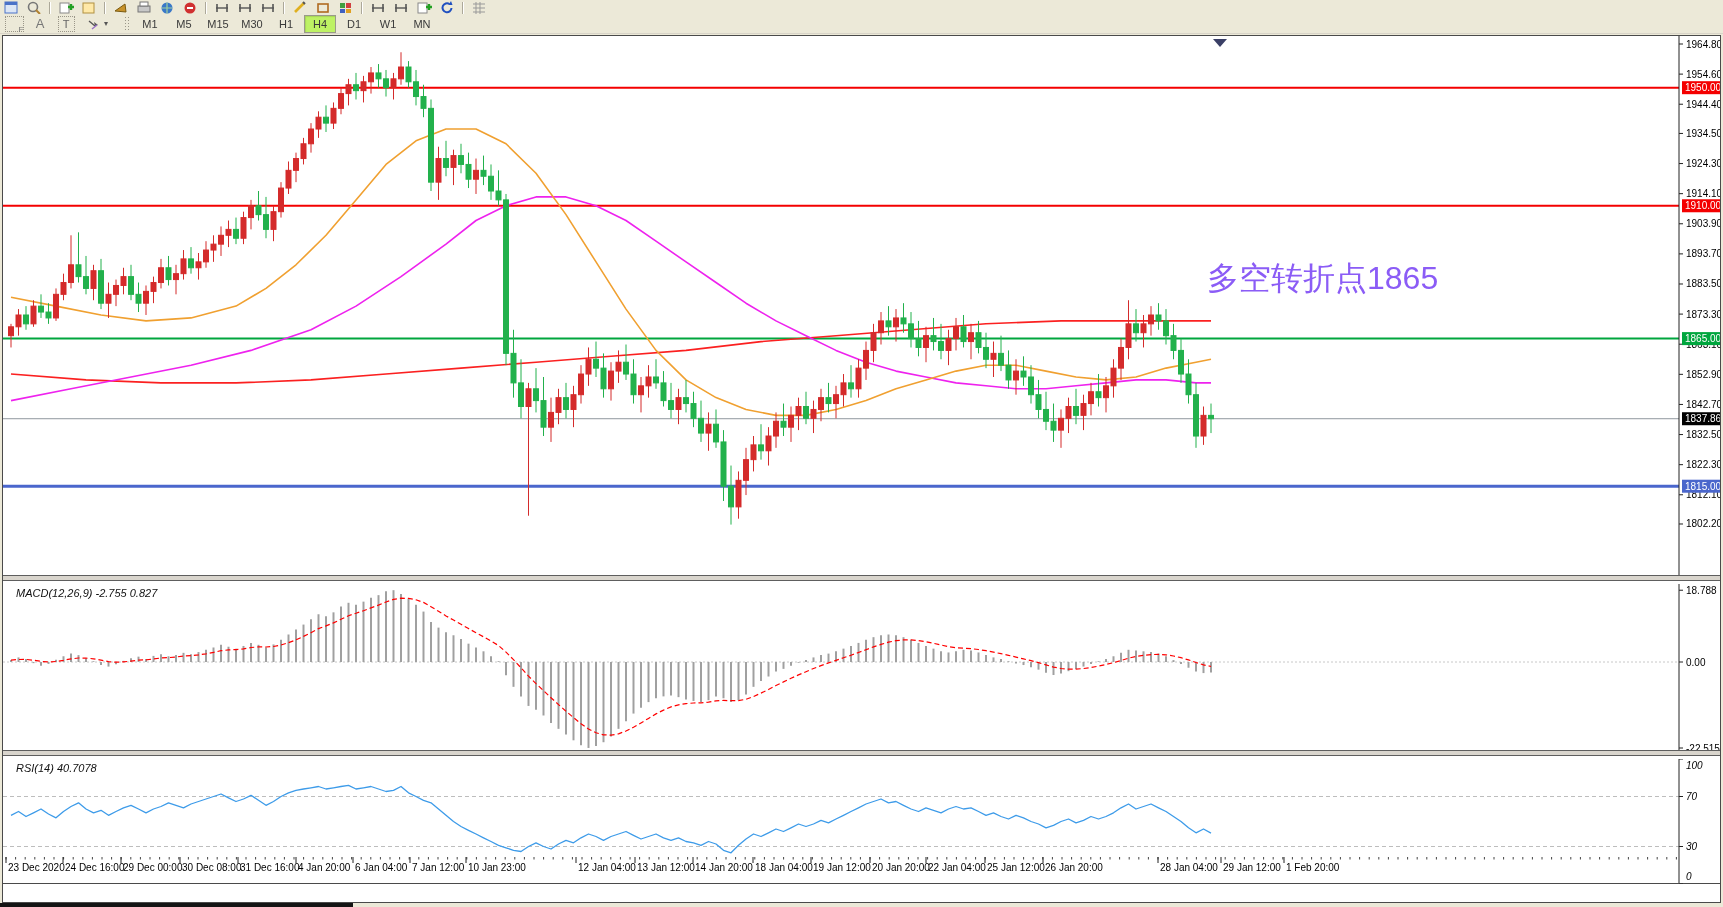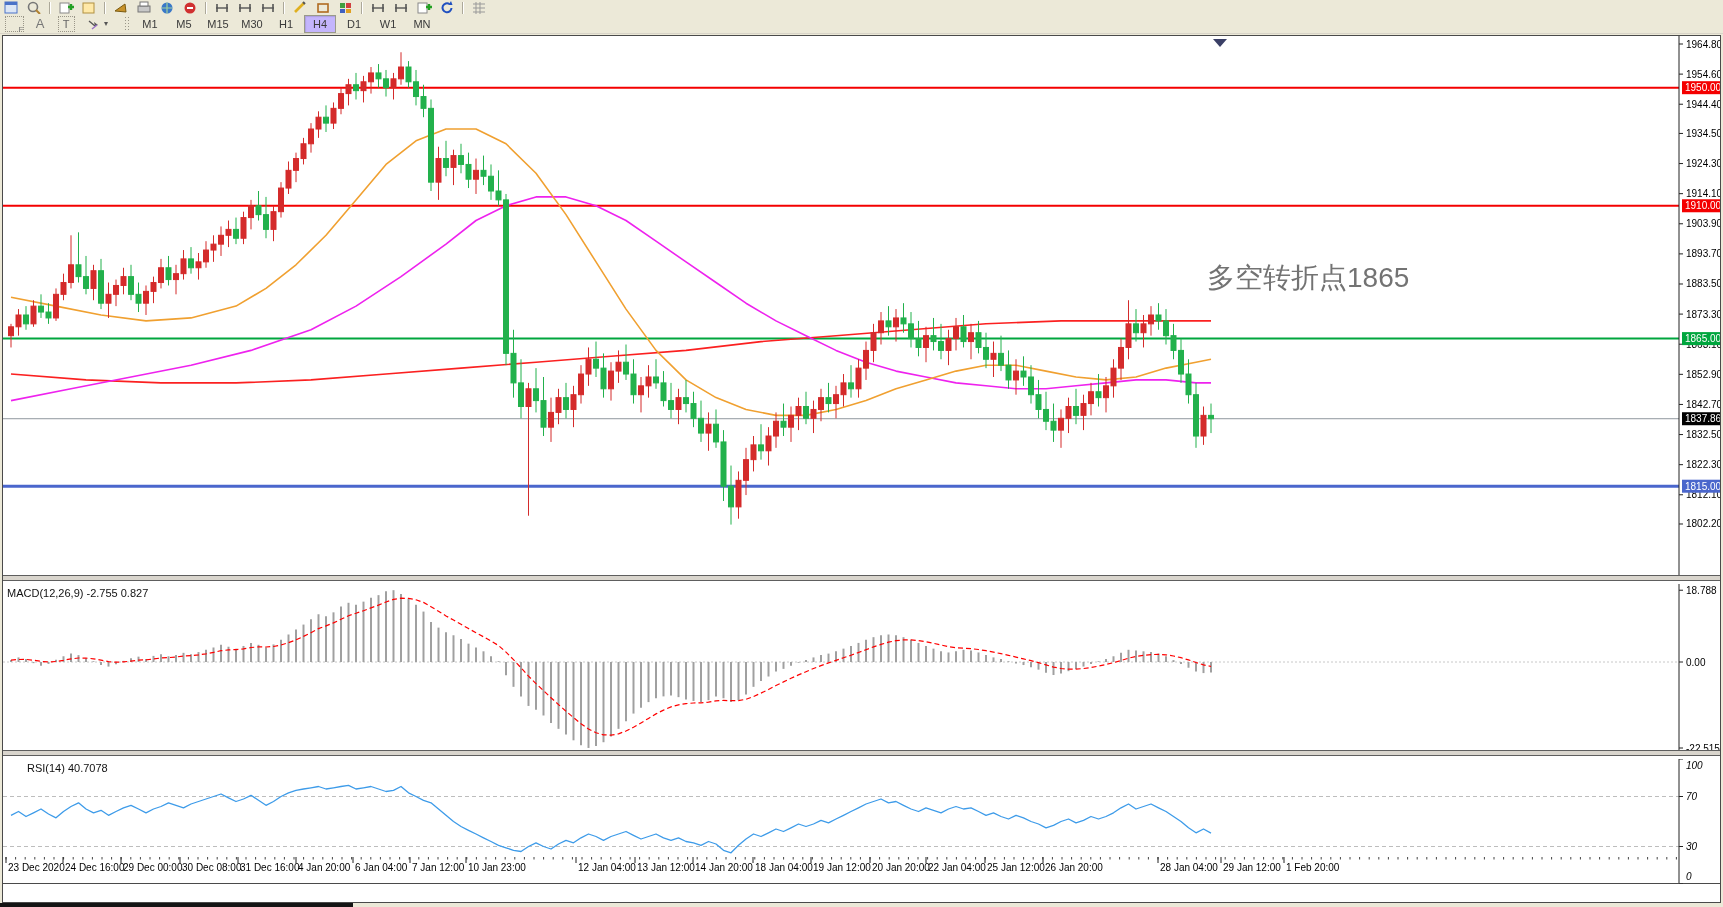--- a/index.html
+++ b/index.html
@@ -13,43 +13,43 @@
        display:flex;align-items:flex-end;gap:7px;padding-left:3px;background:#ece9d8;}
   .icon1{width:16px;height:17px;margin-bottom:-2px;flex:0 0 auto;}
   .sep1{width:1px;height:12px;background:#aca899;border-right:1px solid #fff;margin-bottom:0;flex:0 0 auto;}
   .tb2{position:absolute;left:0;top:14px;width:1723px;height:19px;background:#ece9d8;
        border-bottom:1px solid #d8d4c8;display:flex;align-items:center;font-size:11px;color:#444;}
   .tb2 .tool{width:24px;height:17px;display:flex;align-items:center;justify-content:center;margin-left:2px;}
   .dots-handle{width:5px;height:15px;margin:0 4px 0 10px;
      background-image:radial-gradient(#9a9688 1px, transparent 1px);background-size:3px 3px;}
   .tf{min-width:26px;height:16px;display:flex;align-items:center;justify-content:center;
       color:#3a3a3a;padding:0 2px;margin:0 1px;border:1px solid transparent;}
-  .tf.active{border:1px solid #9a9a8a;background:#c4b5fd;box-shadow:inset 1px 1px 1px rgba(0,0,0,.12);}
+  .tf.active{border:1px solid #9a9a8a;background:#bef264;box-shadow:inset 1px 1px 1px rgba(0,0,0,.12);}
   .gridf{width:17px;height:14px;border:1px dotted #9a9688;position:relative;}
   .gridf span{position:absolute;right:-1px;bottom:-3px;font-size:8px;color:#777;}
   .boxt{width:15px;height:14px;border:1px dotted #9a9688;display:flex;align-items:center;justify-content:center;color:#666;}
   .caret{font-size:8px;color:#555;margin-left:2px;}
   
   .win{position:absolute;left:2px;top:35px;width:1719px;height:868px;background:#fff;
        border:1px solid #4a4a4a;box-sizing:border-box;}
   .win > *{position:absolute;}
   #mainc{left:0;top:0;}
   #macdc{left:0;top:548px;}
   #rsic{left:0;top:723px;font-style:italic;}
   #datec{left:0;top:821px;}
   .divider{left:0;width:1717px;height:4px;background:#d9d5cd;
            border-top:1px solid #5e5e5e;border-bottom:1px solid #5e5e5e;box-sizing:content-box;}
   #div1{top:539px;}
   #div2{top:714px;}
   .ohlc{left:6px;top:4px;font-size:12px;color:#000;white-space:pre;}
   .ohlc .dd{font-size:9px;color:#222;margin-right:4px;}
-  .plabel{left:4px;font-size:11px;color:#111;}
+  .plabel{left:13px;font-size:11px;color:#111;font-style:italic;}
   #macdlabel{top:551px;}
-  #rsilabel{top:726px;margin-left:20px;}
-  .anno{left:1204px;top:224px;font-size:28px;line-height:36px;color:#737373;white-space:nowrap;}
+  #rsilabel{top:726px;}
+  .anno{left:1204px;top:224px;font-size:32px;line-height:36px;color:#8b5cf6;white-space:nowrap;}
   .strip{position:absolute;left:0;top:903px;width:353px;height:4px;background:#141414;}
   svg text{font-family:"Liberation Sans",sans-serif;}
 </style>
 </head>
 <body>
 
 <div class="tb1" id="tb1icons">
     <div class="icon1"><svg width="16" height="17">
         <rect x="2" y="3" width="12" height="11" fill="#dce6f5" stroke="#4a72c8"></rect>
         <rect x="2" y="3" width="12" height="3" fill="#4a72c8"></rect>

